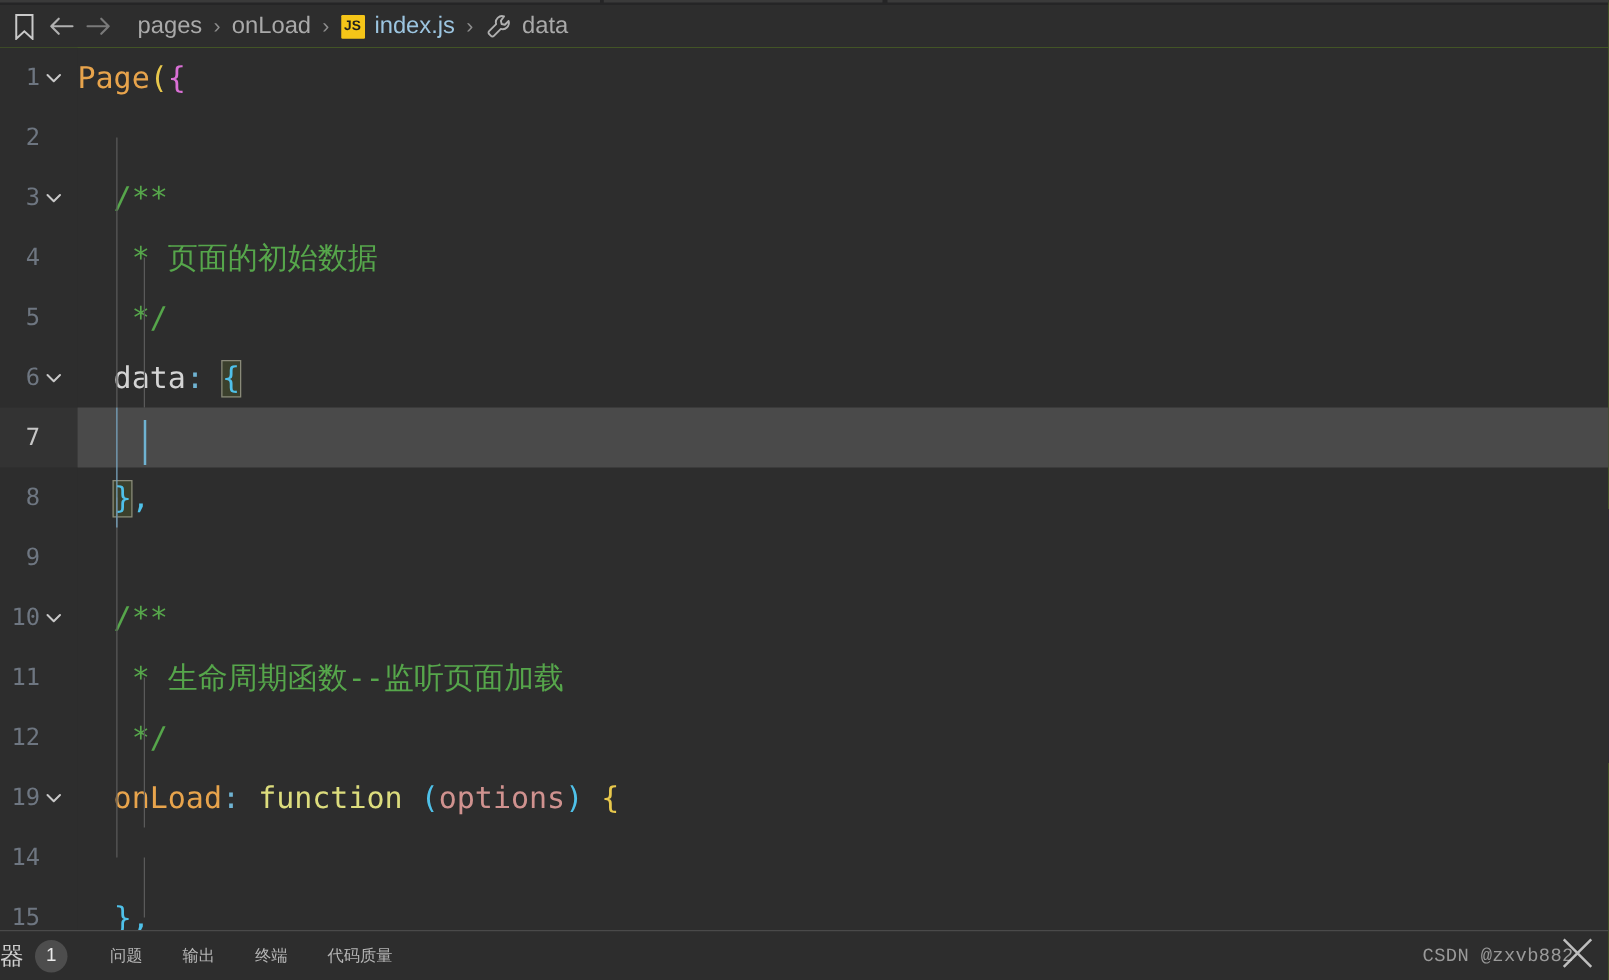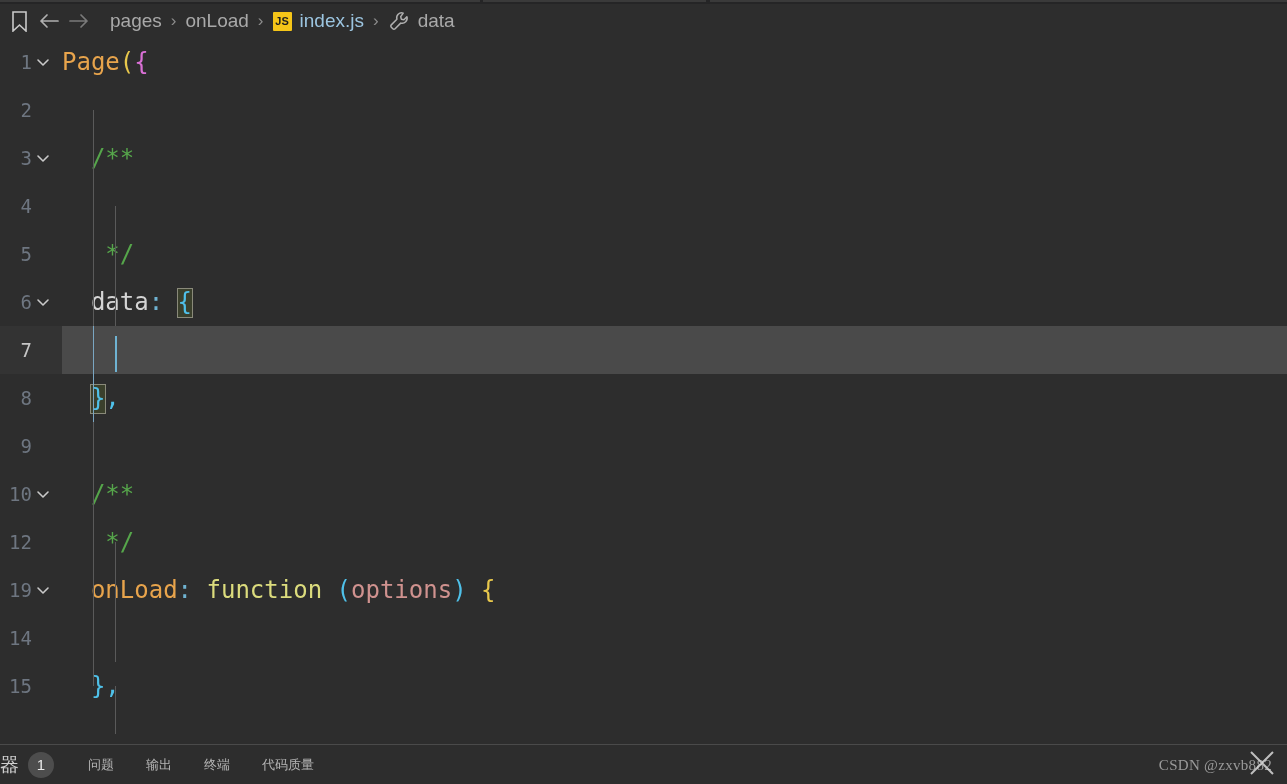--- a/index.html
+++ b/index.html
@@ -247,26 +247,26 @@
 
   .panel-tab {
     color: #b5b5b5;
     font-size: 13px;
     padding: 0 16px;
     flex: 0 0 auto;
   }
 
   .watermark {
     position: absolute;
-    right: 15px;
+    right: 28px;
     top: 50%;
     transform: translateY(-50%);
     color: #9a9a9a;
     font-size: 15px;
-    font-family: Liberation Serif, serif;
+    font-family: Liberation Mono, monospace;
     letter-spacing: 0.3px;
     pointer-events: none;
   }
   .wm-x {
     position: absolute;
     right: 10px;
     top: 50%;
     transform: translateY(-50%);
     pointer-events: none;
   }
@@ -348,20 +348,21 @@
           <div class="lnum">3</div>
           <div class="fold">
             <svg width="16" height="16" viewBox="0 0 16 16">
               <path d="M3 6 L8 11 L13 6" fill="none" stroke="#c9c9c9" stroke-width="1.6" stroke-linecap="round" stroke-linejoin="round"></path>
             </svg>
           </div>
           <div class="code"><span class="t-comment">  /**</span></div>
         </div>
         <div class="line">
           <div class="lnum">4</div>
+          <div class="code"><span class="t-comment">   * 页面的初始数据</span></div>
         </div>
         <div class="line">
           <div class="lnum">5</div>
           <div class="code"><span class="t-comment">   */</span></div>
         </div>
         <div class="line">
           <div class="lnum">6</div>
           <div class="fold">
             <svg width="16" height="16" viewBox="0 0 16 16">
               <path d="M3 6 L8 11 L13 6" fill="none" stroke="#c9c9c9" stroke-width="1.6" stroke-linecap="round" stroke-linejoin="round"></path>
@@ -386,20 +387,24 @@
         <div class="line">
           <div class="lnum">10</div>
           <div class="fold">
             <svg width="16" height="16" viewBox="0 0 16 16">
               <path d="M3 6 L8 11 L13 6" fill="none" stroke="#c9c9c9" stroke-width="1.6" stroke-linecap="round" stroke-linejoin="round"></path>
             </svg>
           </div>
           <div class="code"><span class="t-comment">  /**</span></div>
         </div>
         <div class="line">
+          <div class="lnum">11</div>
+          <div class="code"><span class="t-comment">   * 生命周期函数--监听页面加载</span></div>
+        </div>
+        <div class="line">
           <div class="lnum">12</div>
           <div class="code"><span class="t-comment">   */</span></div>
         </div>
         <div class="line">
           <div class="lnum">19</div>
           <div class="fold">
             <svg width="16" height="16" viewBox="0 0 16 16">
               <path d="M3 6 L8 11 L13 6" fill="none" stroke="#c9c9c9" stroke-width="1.6" stroke-linecap="round" stroke-linejoin="round"></path>
             </svg>
           </div>

